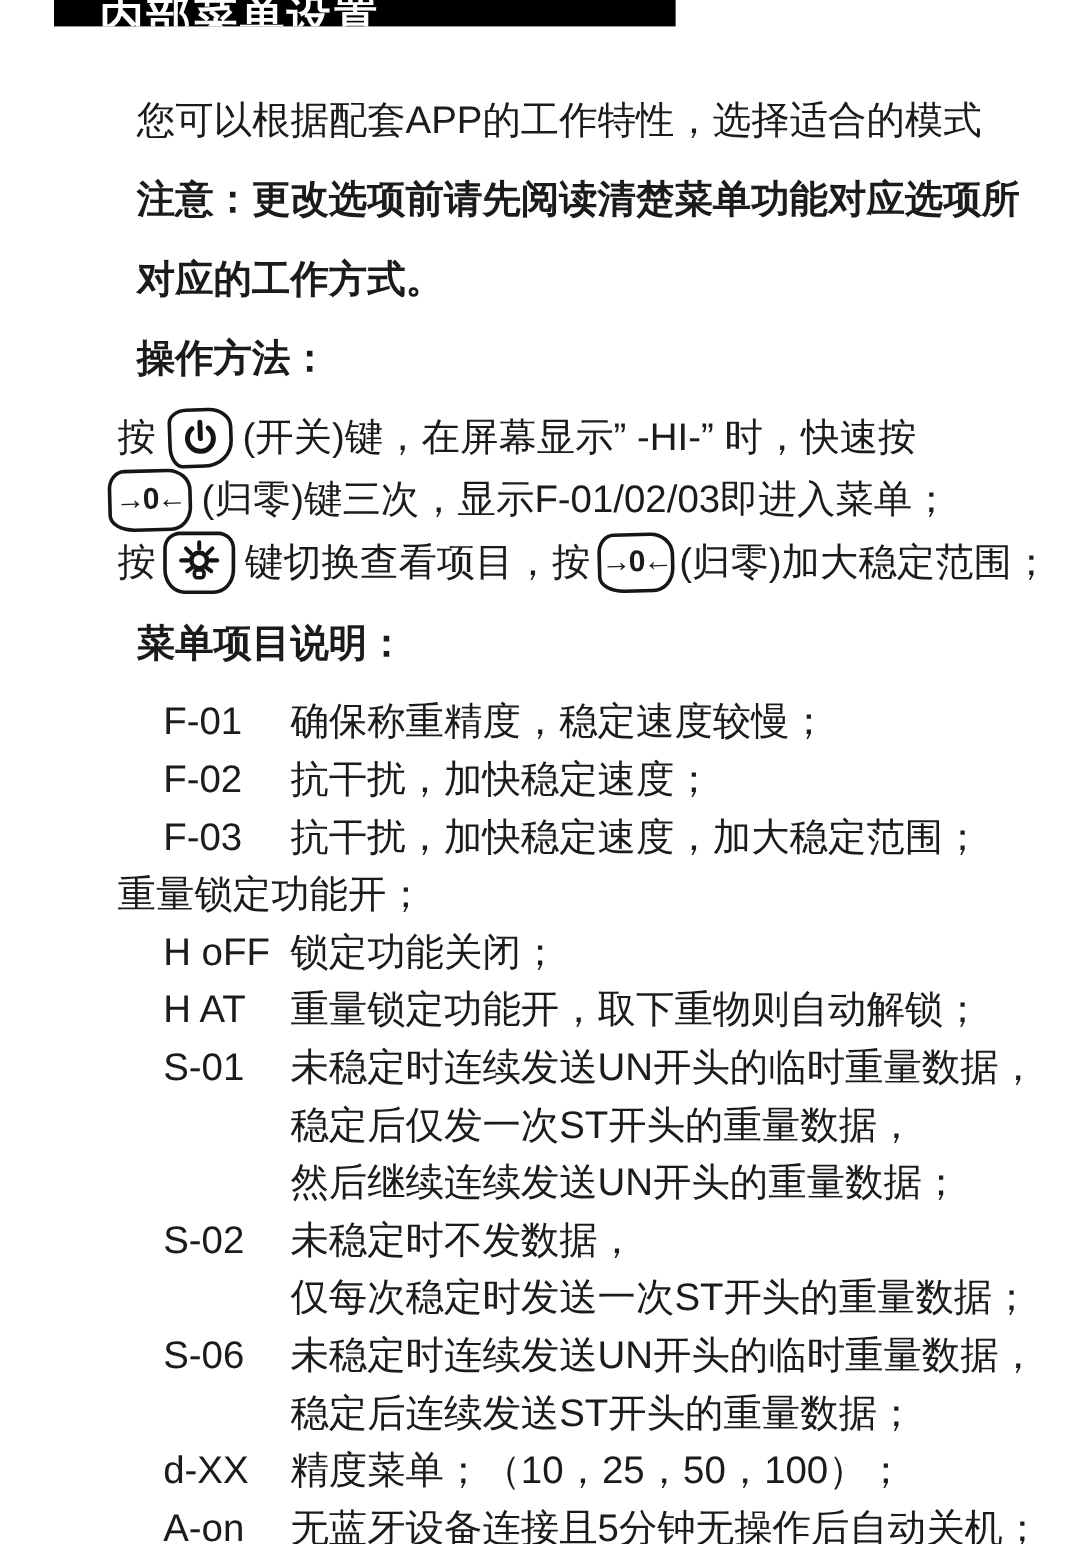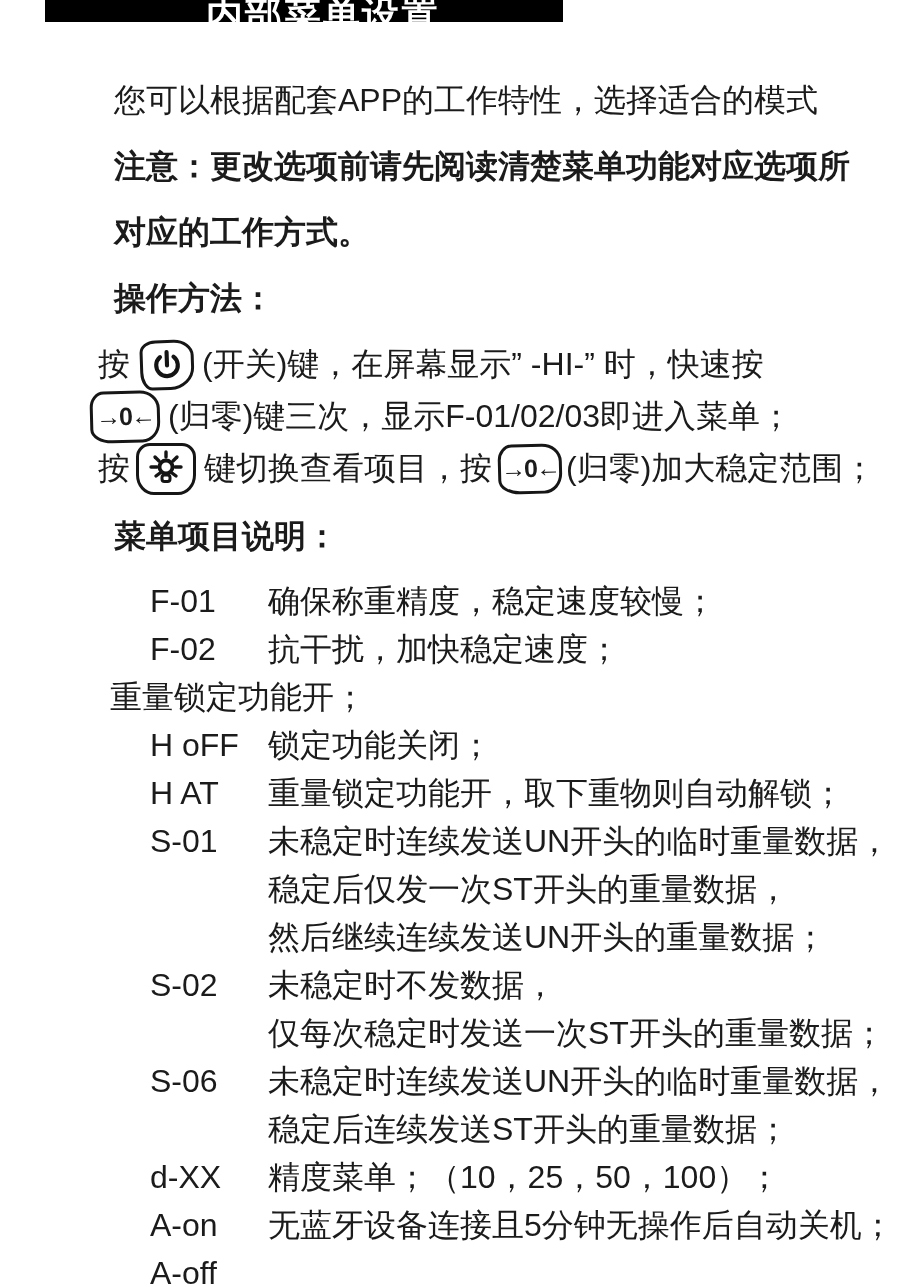--- a/index.html
+++ b/index.html
@@ -9,21 +9,20 @@
     font-family:"Liberation Sans","DejaVu Sans",sans-serif;
     color:#1b1b1b;
     overflow:hidden;
     position:relative;
   }
   .title-bar{
     position:absolute;left:45px;top:0;
     width:518px;height:22px;
     background:#000000;
     overflow:hidden;
-    text-align:center;
   }
   .title-bar .title-text{
     display:block;
     color:#ffffff;
     font-weight:700;
     font-size:37px;
     line-height:44px;
     margin-top:-7px;
     padding-left:38px;
     letter-spacing:2px;
@@ -88,24 +87,24 @@
   }
   .menu-list{margin-top:0;}
   .menu-row{
     display:flex;
     font-size:32px;
     line-height:48px;
   }
   .menu-code{
     flex:none;
     width:106px;
-    margin-left:52px;
-    white-space:nowrap;
-  }
-  .menu-desc{flex:1;margin-left:12px;}
+    margin-left:38px;
+    white-space:nowrap;
+  }
+  .menu-desc{flex:1;}
   .menu-desc div{line-height:48px;white-space:nowrap;}
 </style>
 </head>
 <body>
 
 <div class="title-bar">
   <span class="title-text">内部菜单设置</span>
 </div>
 
 <div class="content">
@@ -168,20 +167,26 @@
           <div>确保称重精度，稳定速度较慢；</div>
         </div>
       </div>
       <div class="menu-row">
         <span class="menu-code">F-02</span>
         <div class="menu-desc">
           <div>抗干扰，加快稳定速度；</div>
         </div>
       </div>
       <div class="menu-row">
+        <span class="menu-code">F-03</span>
+        <div class="menu-desc">
+          <div>抗干扰，加快稳定速度，加大稳定范围；</div>
+        </div>
+      </div>
+      <div class="menu-row">
         <div class="menu-desc">
           <div>重量锁定功能开；</div>
         </div>
       </div>
       <div class="menu-row">
         <span class="menu-code">H oFF</span>
         <div class="menu-desc">
           <div>锁定功能关闭；</div>
         </div>
       </div>

